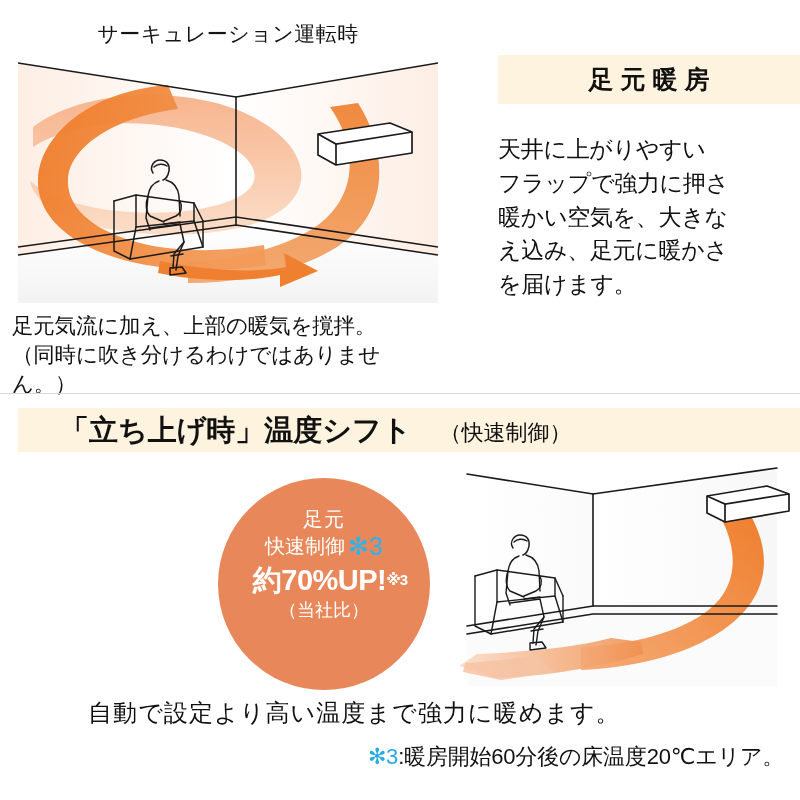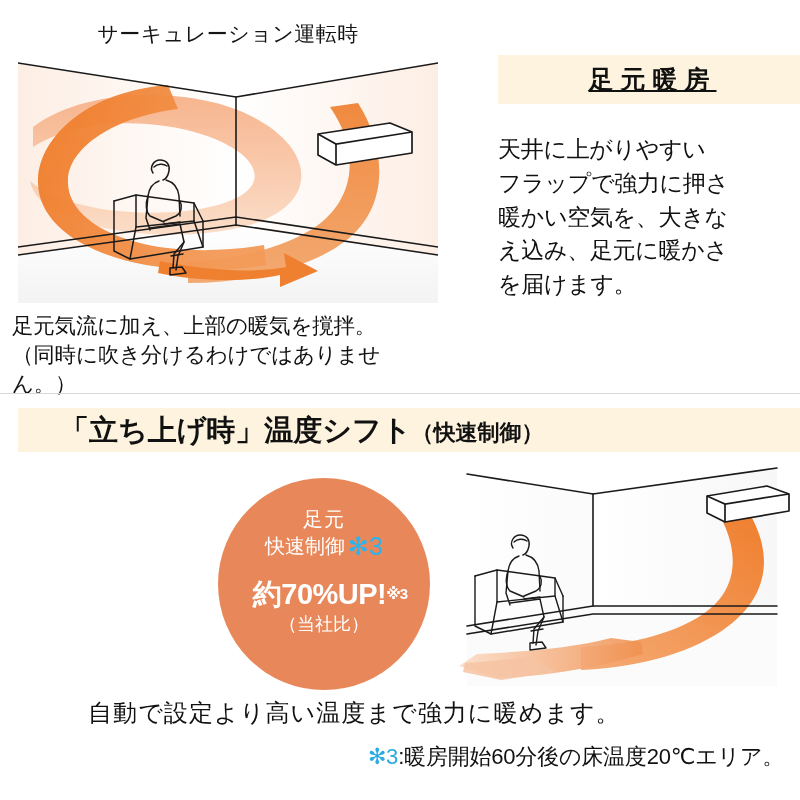--- a/index.html
+++ b/index.html
@@ -33,21 +33,21 @@
   }
 
   
   .badge1{
     position:absolute;left:498px;top:55px;width:302px;height:49px;
     background:#fdf3de;
   }
   .badge1 span{
     display:block;text-align:center;line-height:49px;
     font-size:25px;font-weight:700;letter-spacing:7px;
-    text-indent:7px;color:#111;text-decoration:underline;
+    text-indent:7px;color:#111;
   }
   .s1-body{
     position:absolute;left:498px;top:133px;width:300px;
     font-size:23px;line-height:1.47;color:#111;letter-spacing:-0.3px;
   }
 
   .divider{
     position:absolute;left:0;top:393px;width:800px;height:1px;
     background:#d8d8d8;
   }
@@ -57,21 +57,21 @@
 
   .badge2{
     position:absolute;left:18px;top:14px;width:782px;height:44px;
     background:#fdf3de;
   }
   .badge2 .b2txt{
     position:absolute;left:42px;top:0;line-height:44px;
     font-size:29px;font-weight:700;color:#111;white-space:nowrap;
     letter-spacing:0px;
   }
-  .badge2 .b2sub{font-size:22px;font-weight:700;letter-spacing:0px;}
+  .badge2 .b2sub{font-size:22px;font-weight:400;letter-spacing:0px;margin-left:28px;}
 
   .illus2{
     position:absolute;left:405px;top:62px;width:395px;height:230px;
     overflow:hidden;
   }
 
   
   .bubble{
     position:absolute;left:218px;top:478px;width:212px;height:212px;
   }
@@ -86,21 +86,21 @@
     border-bottom:46px solid transparent;
     transform:rotate(8deg);
   }
   .bubble .btext{
     position:absolute;left:0;top:30px;width:212px;
     text-align:center;color:#ffffff;line-height:1.18;
   }
   .bl1{font-size:20px;letter-spacing:1px;}
   .bl2{font-size:20px;letter-spacing:0px;white-space:nowrap;}
   .bl2 .mark-cy{color:#2ab3ee;font-size:25px;vertical-align:-2px;margin-left:3px;}
-  .bl3{font-size:29px;font-weight:700;white-space:nowrap;letter-spacing:-0.5px;margin-top:16px;padding-left:12px;}
+  .bl3{font-size:29px;font-weight:700;white-space:nowrap;letter-spacing:-0.5px;margin-top:2px;padding-left:12px;}
   .bl3 .sup{font-size:15px;font-weight:700;vertical-align:5px;letter-spacing:-1px;}
   .bl4{font-size:18px;margin-top:3px;}
 
   .s2-caption{
     position:absolute;left:88px;top:697px;width:680px;
     font-size:24px;color:#111;white-space:nowrap;letter-spacing:1.1px;
   }
   .s2-foot{
     position:absolute;left:84px;top:742px;width:700px;
     font-size:22px;color:#111;white-space:nowrap;letter-spacing:-0.2px;text-align:right;

